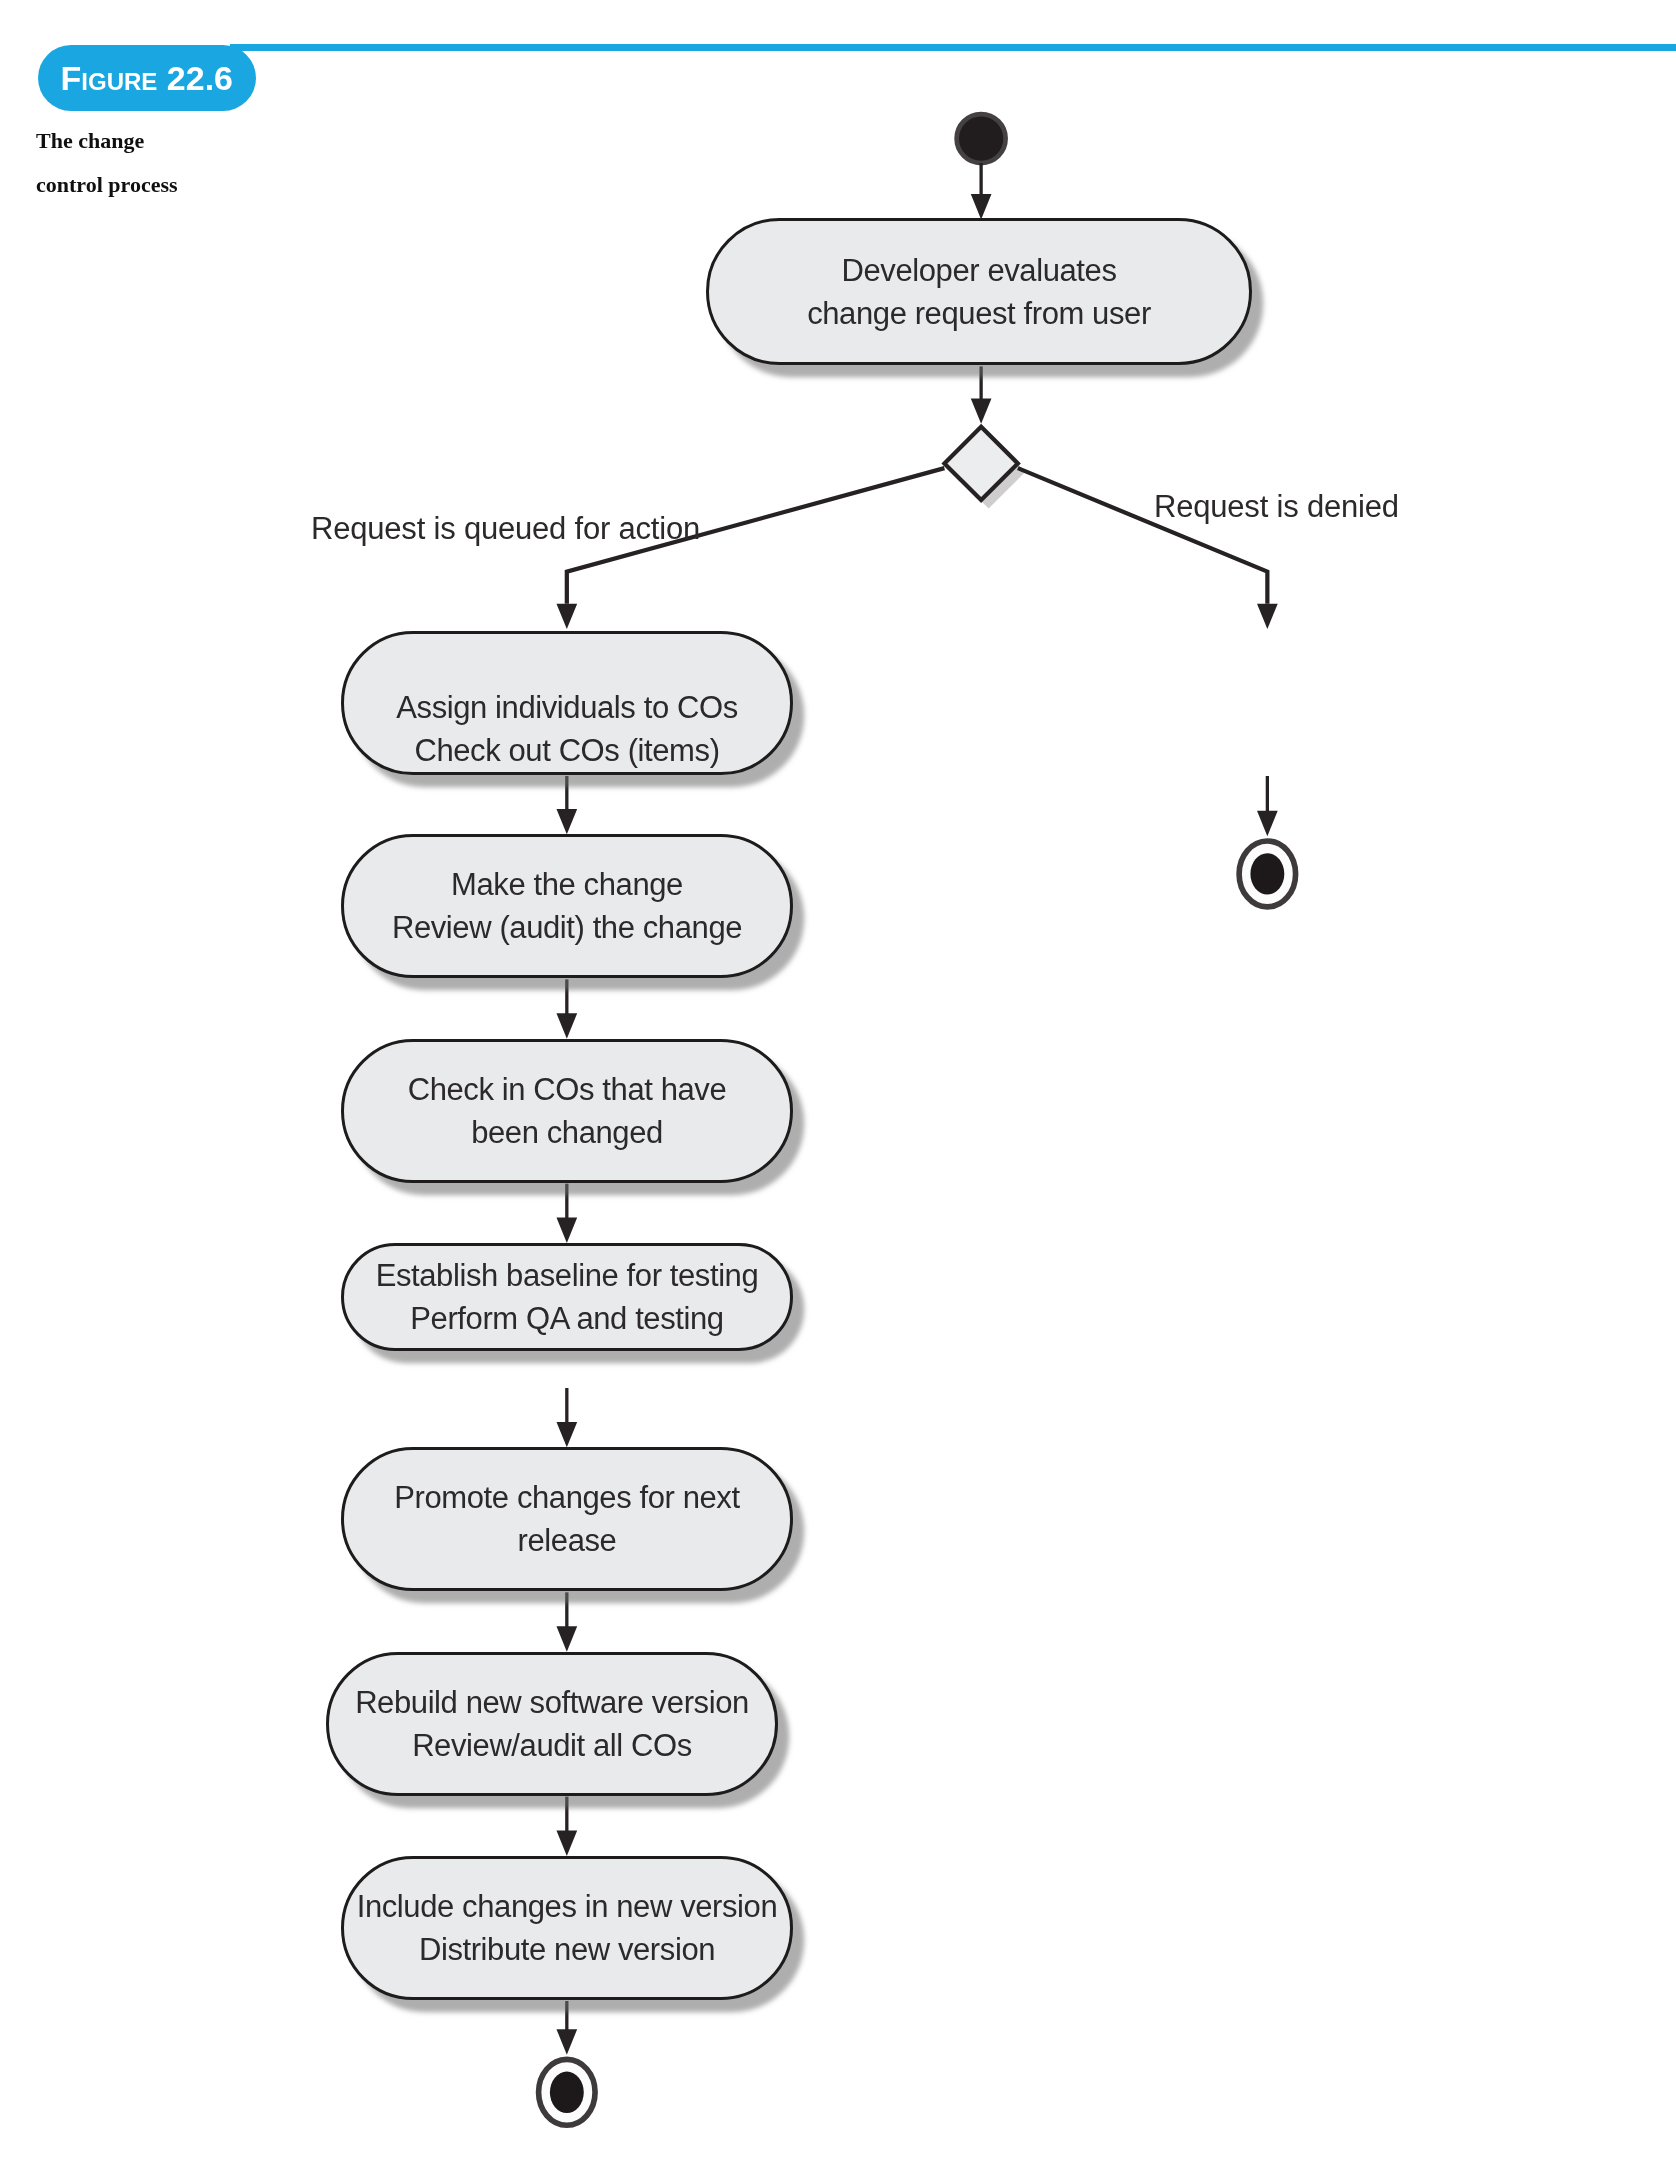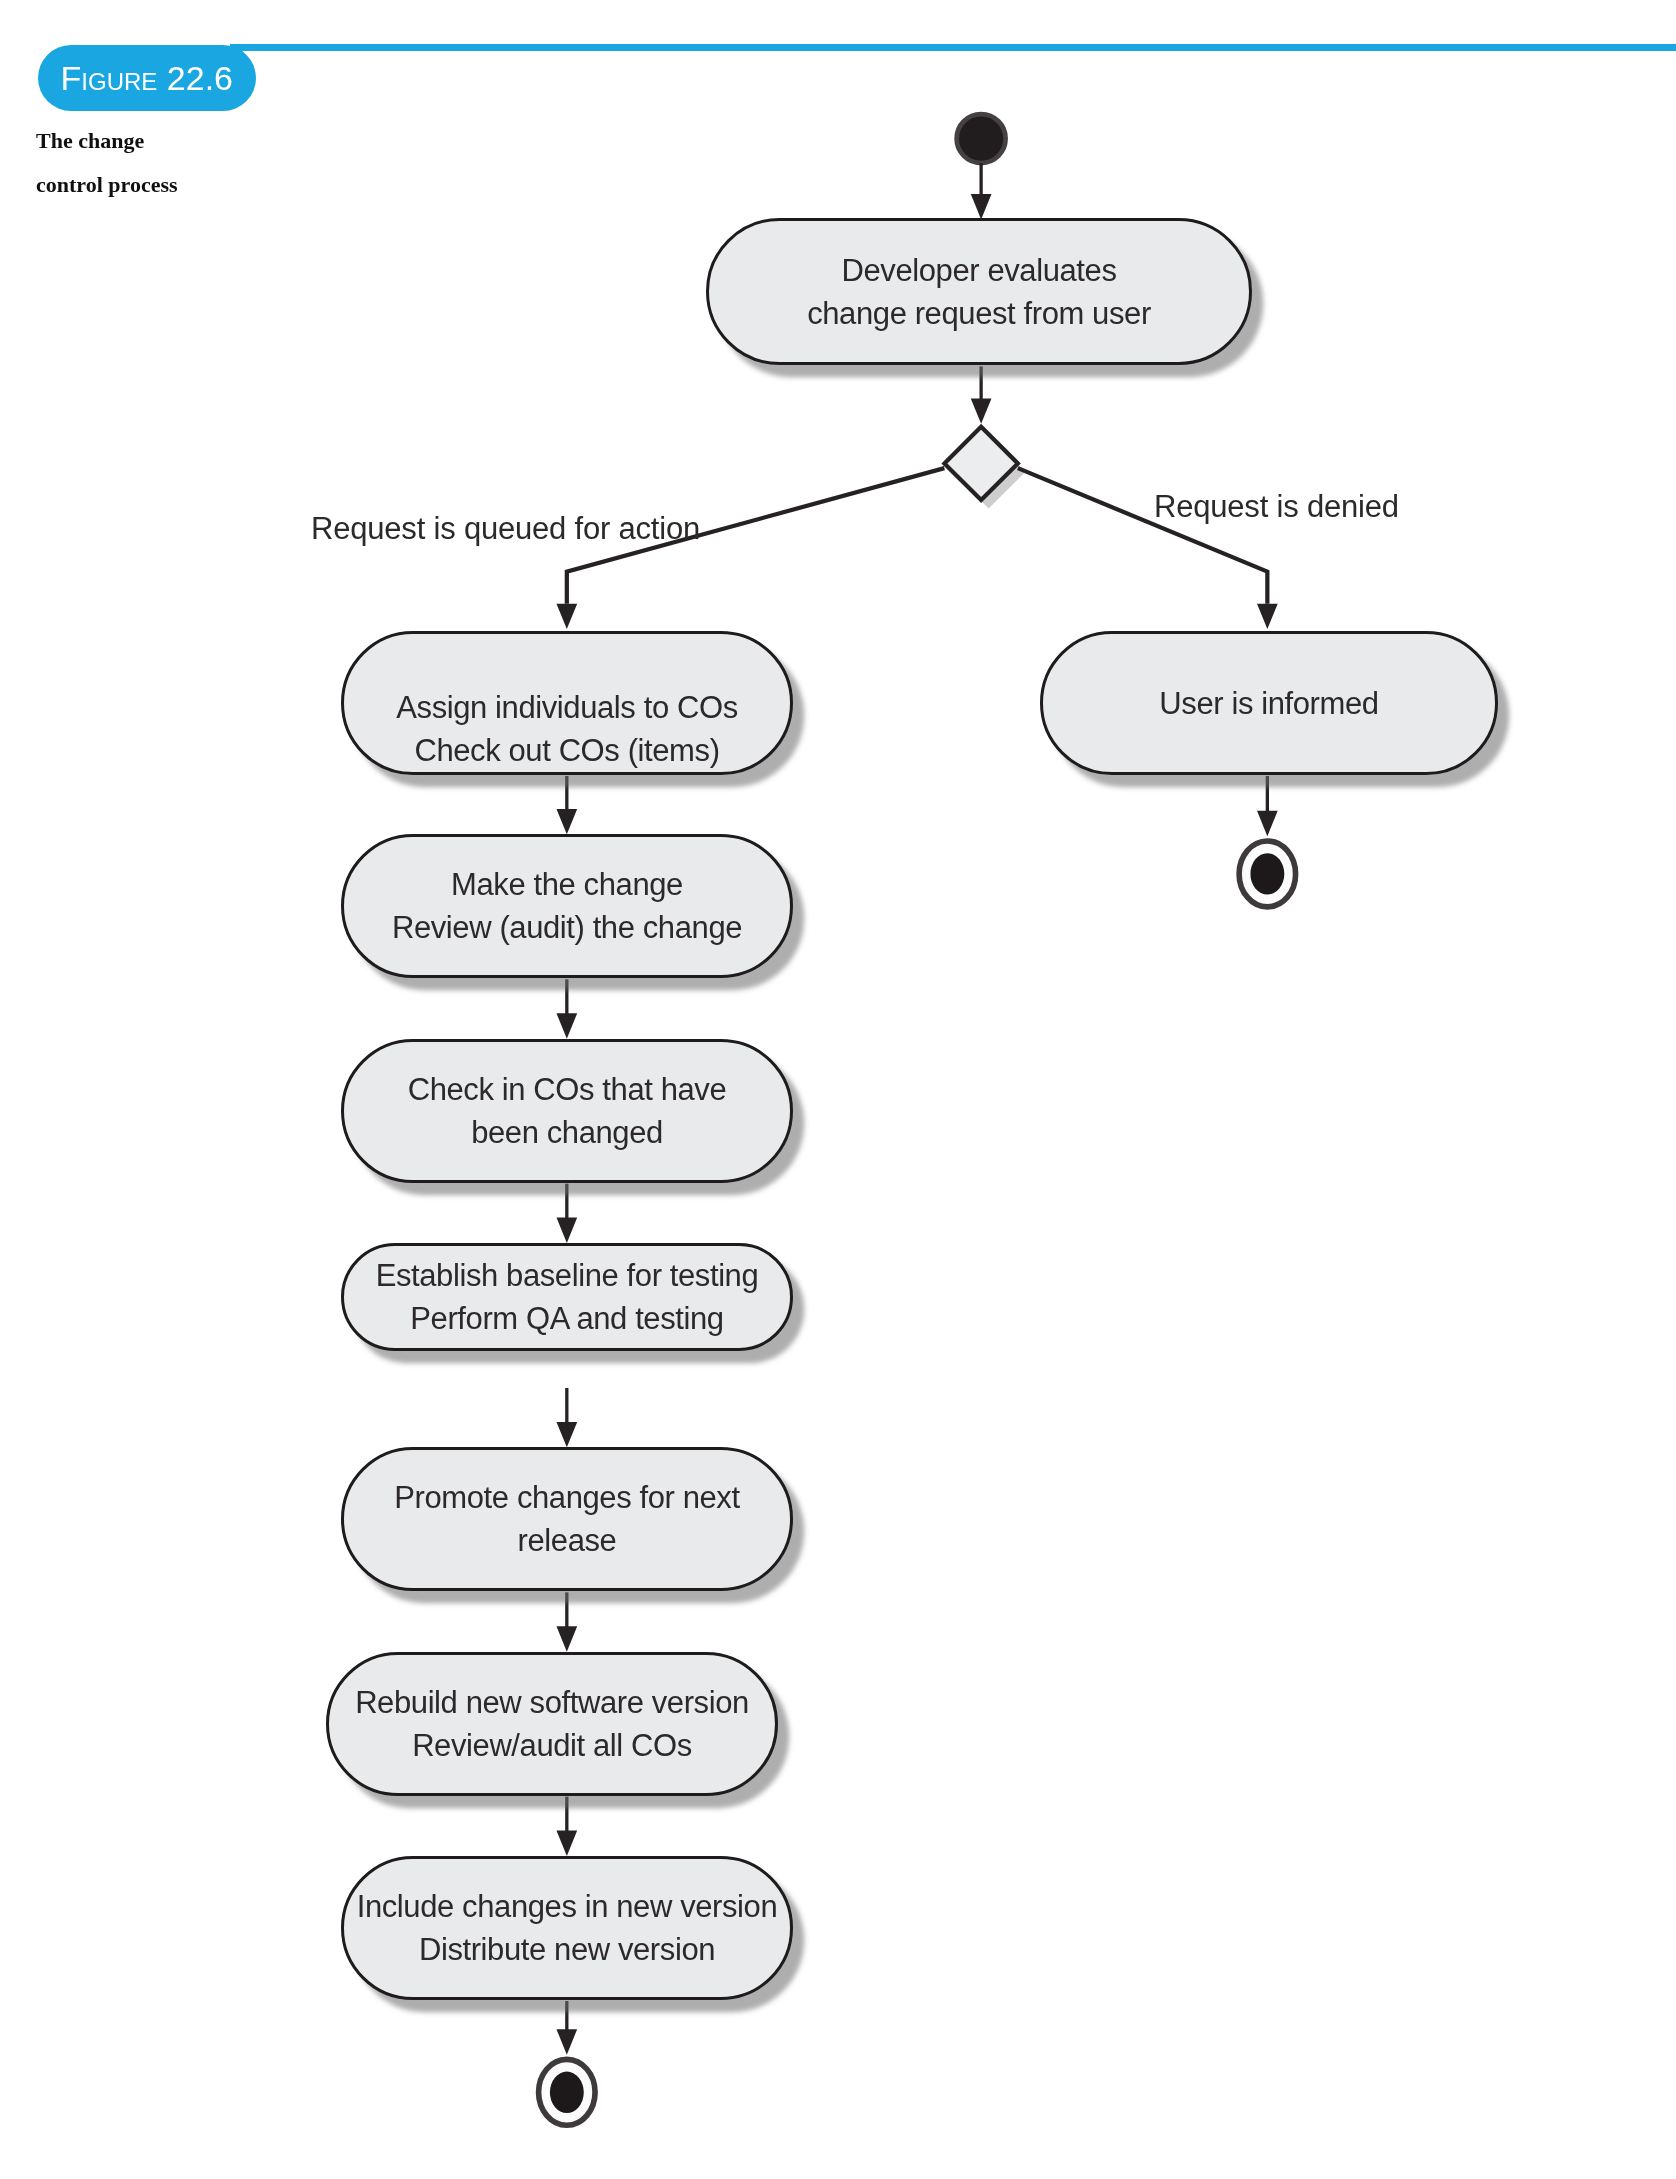--- a/index.html
+++ b/index.html
@@ -8,21 +8,21 @@
     font-family:"Liberation Sans", sans-serif; overflow:hidden;
   }
   .top-rule {
     position:absolute; left:230px; top:44px; width:1446px; height:6.6px;
     background:var(--accent-blue,#1AA7E1);
   }
   .figure-tag {
     position:absolute; left:38px; top:45px; height:66px; box-sizing:border-box;
     background:var(--accent-blue,#1AA7E1); color:#ffffff;
     border-radius:33px; display:inline-flex; align-items:center;
-    padding:0 22.6px; font-weight:normal; font-size:34px; font-variant:small-caps;
+    padding:0 22.6px; font-weight:bold; font-size:34px; font-variant:small-caps;
   }
   .figure-caption {
     position:absolute; left:36px; top:119px;
     font-family:"Liberation Serif", serif; font-weight:bold;
     font-size:22px; line-height:44px; color:#101010; white-space:pre-line;
   }
   .diagram-svg { position:absolute; left:0; top:0; }
   .flow-line { stroke:var(--line-color,#262223); stroke-width:3.5px; fill:none; }
   .flow-line.thick { stroke-width:4.5px; }
   .arrow-head { fill:var(--line-color,#262223); stroke:none; }
@@ -117,23 +117,20 @@
   </div>
 
   <div class="branch-label" style="left:311px; top:486px;margin-top:25px;">Request is queued for action</div>
   <div class="branch-label" style="left:1154px; top:489px;">Request is denied</div>
 
   <div class="activity" style="left:341px; top:631px; width:452px; height:144px;align-items:flex-end;">
     <span>Assign individuals to COs
 Check out COs (items)</span>
   </div>
 
-  <div class="activity" style="left:1040px; top:631px; width:458px; height:144px;">
-    <span>User is informed</span>
-  </div>
 
   <div class="activity" style="left:341px; top:834px; width:452px; height:144px;">
     <span>Make the change
 Review (audit) the change</span>
   </div>
 
   <div class="activity" style="left:341px; top:1039px; width:452px; height:144px;">
     <span>Check in COs that have
 been changed</span>
   </div>

